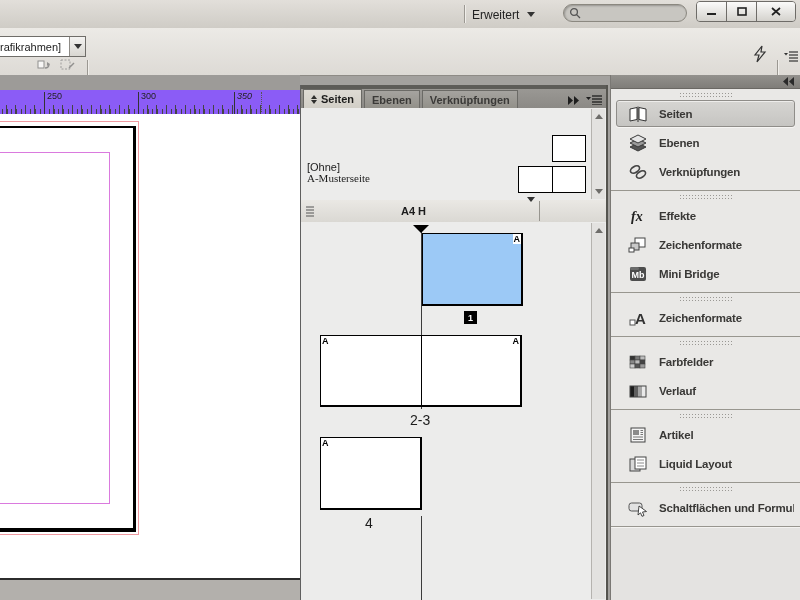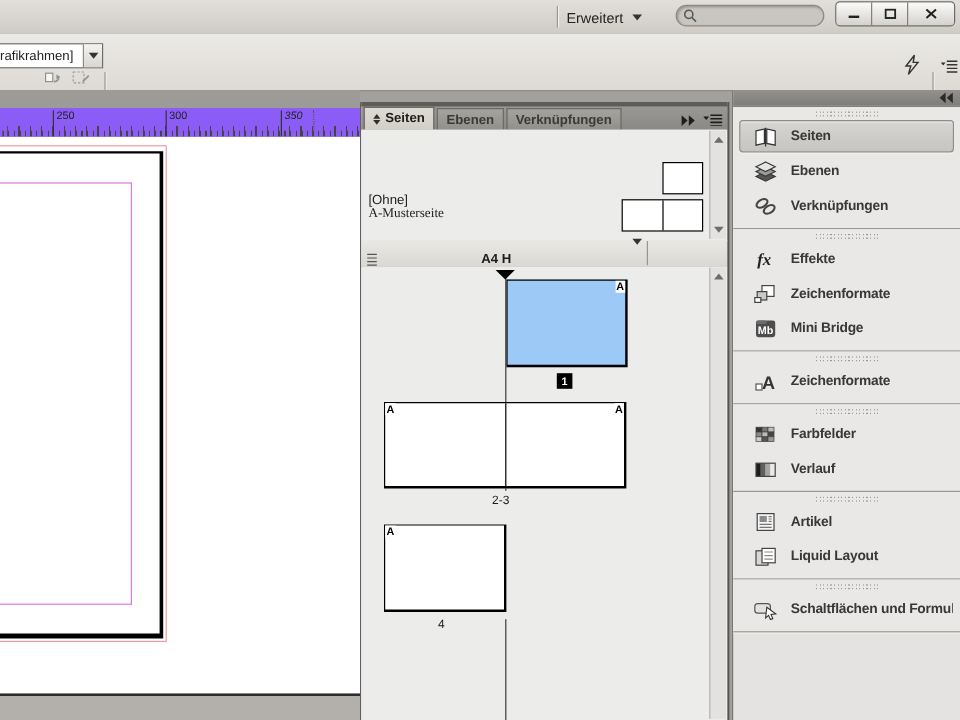--- a/index.html
+++ b/index.html
@@ -50,31 +50,31 @@
   .tri-dn{width:0;height:0;border-left:3px solid transparent;border-right:3px solid transparent;border-top:4px solid #2e2e2c;}
   .tabbar-right{position:absolute;right:4px;top:6px;display:flex;align-items:center;gap:6px;}
   .masters{position:absolute;left:0;top:23px;right:0;height:92px;background:#ececeb;border-bottom:1px solid #a3a19d;}
   .master-name{position:absolute;left:6px;font-size:11px;color:#1c1c1c;}
   .thumb{position:absolute;background:#fff;border:1px solid #000;box-sizing:border-box;}
   .spread-cell{position:absolute;top:0;bottom:0;border-right:1px solid #000;}
   .vscroll{position:absolute;right:1px;width:13px;background:#e3e2e0;border-left:1px solid #b5b3af;}
   .scroll-arrow{position:absolute;left:2px;width:9px;height:9px;display:flex;align-items:center;justify-content:center;}
   .sa-up{width:0;height:0;border-left:4px solid transparent;border-right:4px solid transparent;border-bottom:5px solid #6e6d6a;}
   .sa-dn{width:0;height:0;border-left:4px solid transparent;border-right:4px solid transparent;border-top:5px solid #6e6d6a;}
-  .apply-bar{position:absolute;left:0;top:115px;right:0;height:22px;background:linear-gradient(#eae8e4,#dad8d3);border-bottom:1px solid #97958f;display:flex;align-items:flex-end;}
+  .apply-bar{position:absolute;left:0;top:115px;right:0;height:22px;background:linear-gradient(#eae8e4,#dad8d3);border-bottom:1px solid #97958f;display:flex;align-items:center;}
   .apply-listicon{margin-left:4px;}
   .apply-label{position:absolute;left:100px;font-size:11px;font-weight:bold;color:#1c1c1c;}
   .apply-caret{position:absolute;left:226px;}
   .apply-sep{position:absolute;left:238px;top:1px;bottom:1px;width:1px;background:#97958f;}
   .pages-body{position:absolute;left:0;top:137px;right:0;bottom:0;background:#ececeb;}
   .spine{position:absolute;width:1px;background:#3c3c3c;}
   .sel-tri{position:absolute;width:0;height:0;border-left:8px solid transparent;border-right:8px solid transparent;border-top:8px solid #000;}
   .pgthumb{position:absolute;background:#fff;border:1px solid #000;border-right-width:2px;border-bottom-width:2px;box-sizing:border-box;}
   .pg-badge{position:absolute;font-size:9px;font-weight:bold;color:#000;background:#fff;line-height:10px;padding:0 1px;}
-  .pg-num{position:absolute;font-size:10px;color:#1c1c1c;}
+  .pg-num{position:absolute;font-size:14px;color:#1c1c1c;}
   .pg-num-sel{position:absolute;width:13px;height:13px;background:#000;color:#fff;font-size:9px;font-weight:bold;display:flex;align-items:center;justify-content:center;}
 
   
   .dock{position:absolute;left:610px;top:75px;width:190px;height:525px;background:#e4e3e1;border-left:1px solid #7a7874;box-sizing:border-box;}
   .dock-header{height:13px;background:linear-gradient(#93918d,#7f7d79);border-bottom:1px solid #6a6864;position:relative;}
   .collapse-icon{position:absolute;right:5px;top:2px;}
   .dock-group{border-bottom:1px solid #98968f;box-shadow:0 1px 0 #f4f3f1;background:#e9e8e6;padding:1px 0 3px;}
   .gripper{width:52px;height:5px;margin:3px auto 2px;background-image:repeating-linear-gradient(90deg,#9a9894 0 1px,transparent 1px 3px),repeating-linear-gradient(90deg,#9a9894 0 1px,transparent 1px 3px);background-size:52px 1px,52px 1px;background-position:0 0,0 3px;background-repeat:no-repeat;}
   .dock-item{display:flex;align-items:center;height:25px;margin:2px 5px;padding:0 3px;border-radius:3px;border:1px solid transparent;overflow:hidden;}
   .dock-item.selected{background:linear-gradient(#d6d5d2,#c6c5c2);border:1px solid #8f8d89;box-shadow:inset 0 1px 0 #eeedeb,0 1px 0 #f6f5f3;}

